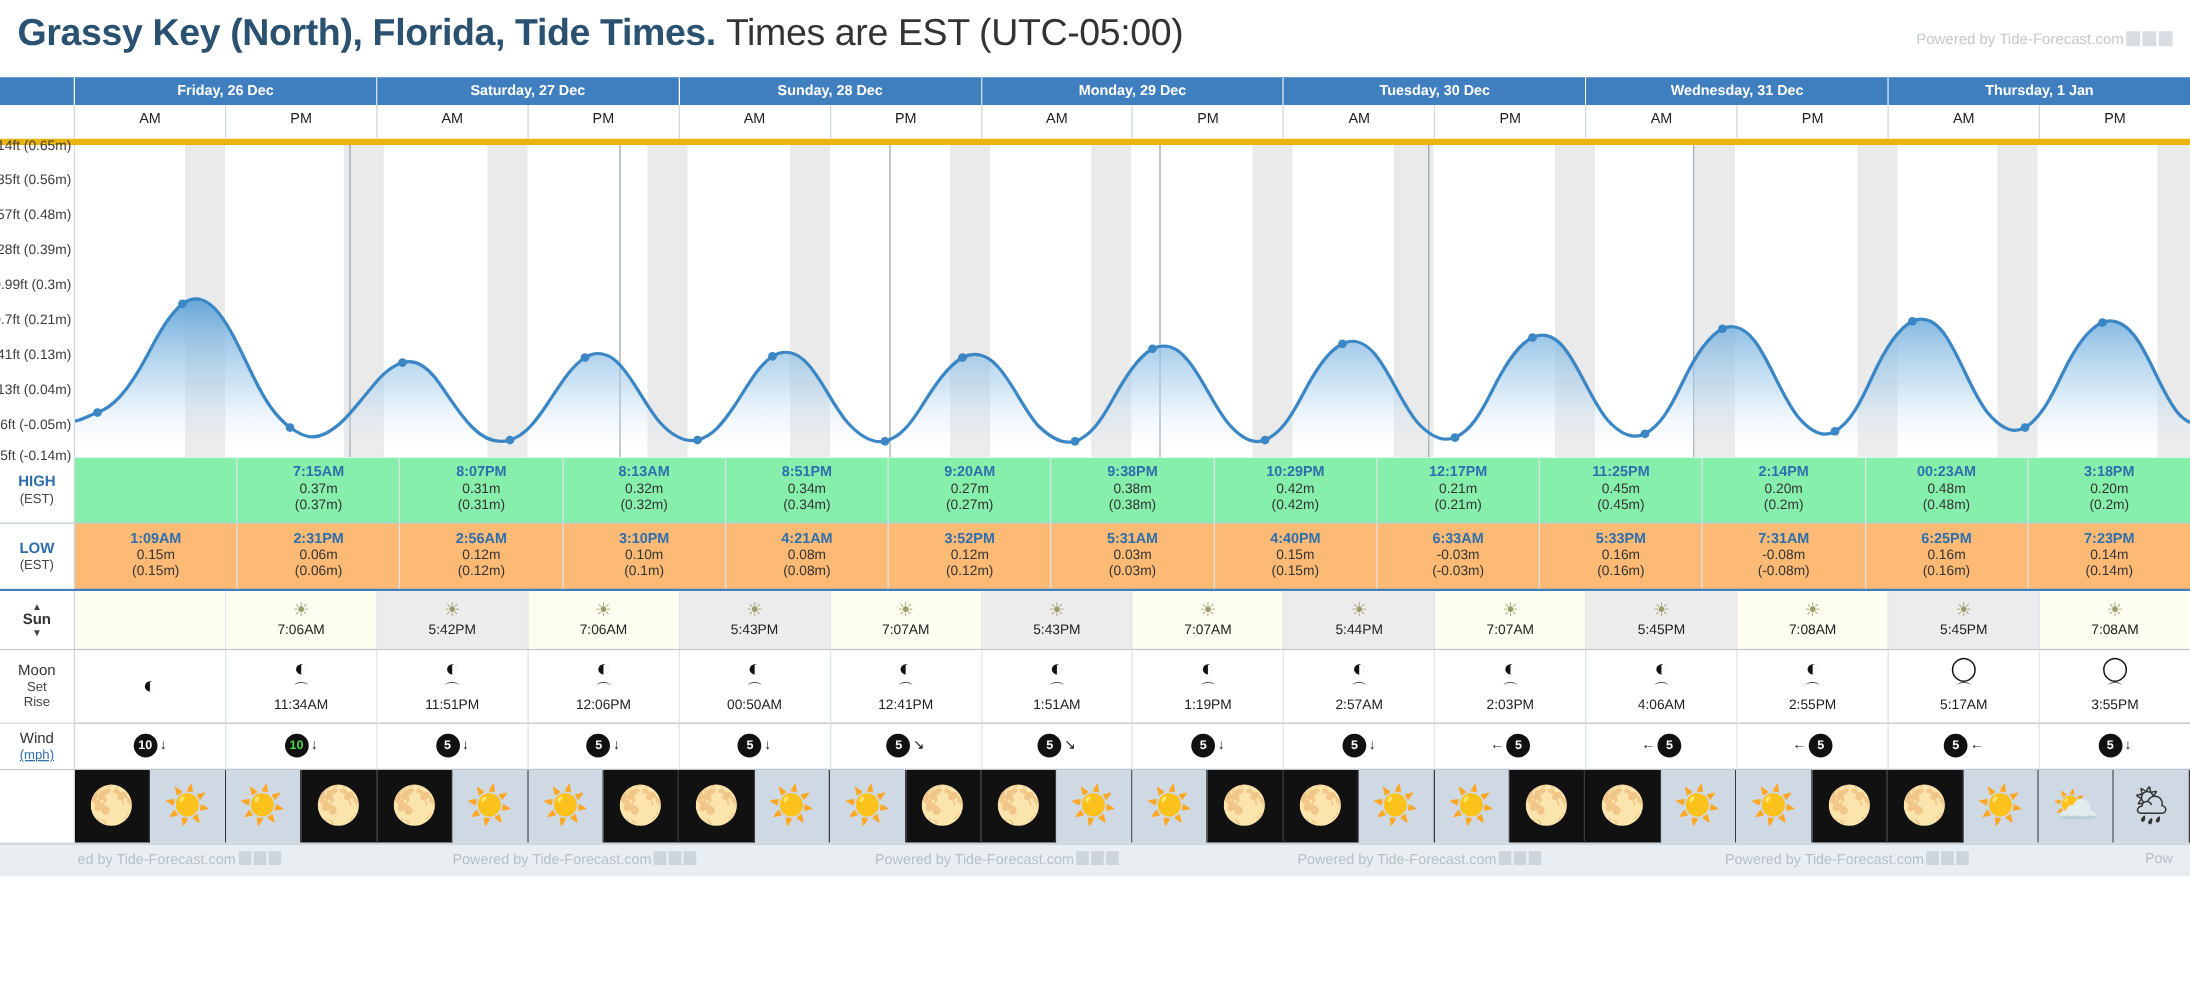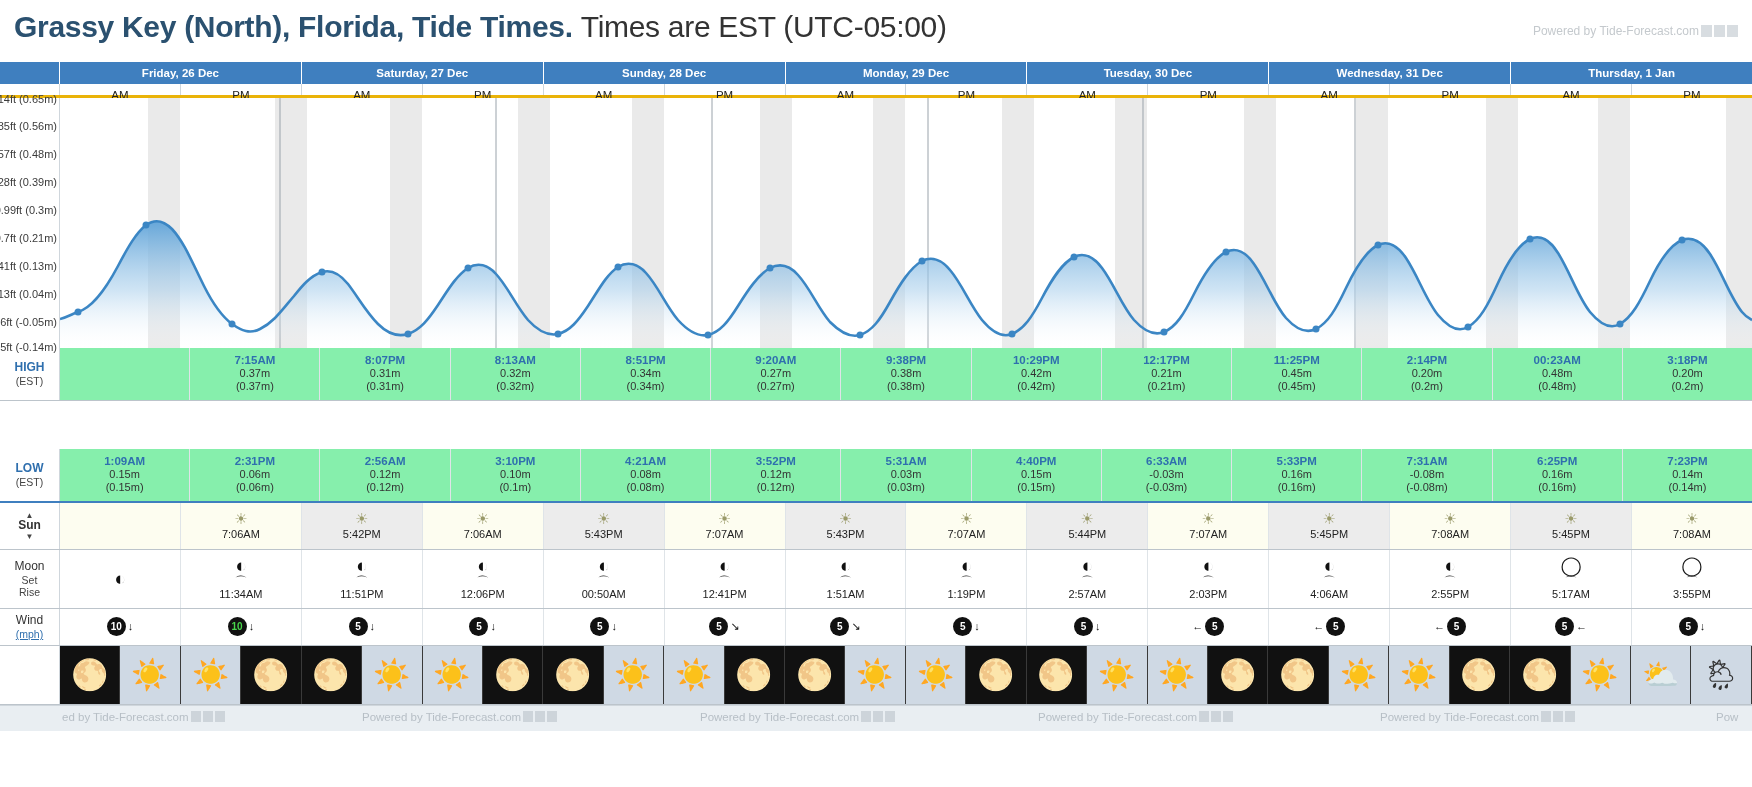--- a/index.html
+++ b/index.html
@@ -27,21 +27,21 @@
   
   .daybar { display:flex; height:22px; background:#3f7fbf; color:#fff; }
   .daybar .lead { width:60px; background:#3f7fbf; border-right:1px solid #ffffff;}
   .daybar .d {
     flex:1 1 0; text-align:center; font-size:11.5px; font-weight:bold;
     line-height:22px; border-right:1px solid #ffffff; background:#3f7fbf;
   }
   .daybar .d:last-child { border-right:none; }
 
   
-  .ampmbar { display:flex; height:14px; background:#fff; border-bottom:3px solid #eab308; }
+  .ampmbar { display:flex; height:32px; background:#fff; border-bottom:5px solid #eab308; }
   .ampmbar .lead { width:60px; border-right:1px solid #cfd6dc; }
   .ampmbar .h {
     flex:1 1 0; text-align:center; font-size:11.5px; line-height:22px; color:#222;
     border-right:1px solid #cfd6dc;
   }
   .ampmbar .h:last-child { border-right:none; }
 
   
   .chartwrap { position:relative; height:250px; width:1752px; background:#fff; }
   .axis {
@@ -68,21 +68,21 @@
   .rowlabel .sm { font-size:10.5px; color:#444; }
   .cells { flex:1 1 auto; display:flex; }
   .cell {
     flex:1 1 0; text-align:center; font-size:11px; line-height:1.18;
     padding:4px 0 5px; border-right:1px solid #dfe4e8; color:#333;
     display:flex; flex-direction:column; justify-content:center;
   }
   .cell:last-child { border-right:none; }
   .cell .t { color:#2f6fae; font-weight:bold; font-size:11.5px; }
   .hi { background:#86efac;justify-content:center; }
-  .lo { background:#86efac;margin-top:48px; }
+  .lo { background:#fdba74; }
   .hi .cells .cell { min-height:52px; }
   .lo .cells .cell { min-height:52px; }
   .lo { border-bottom:2px solid #3f7fbf; }
 
   
   .sun { background:#fdfdf0; }
   .sun .cells .cell { min-height:46px; background:#fdfdf0; }
   .sun .cells .cell.shade { background:#ececec; }
   .sunicon { font-size:15px; line-height:15px; color:#9a9a6a; }
   .sun .cell .tm { font-size:11px; margin-top:2px; color:#222; }

